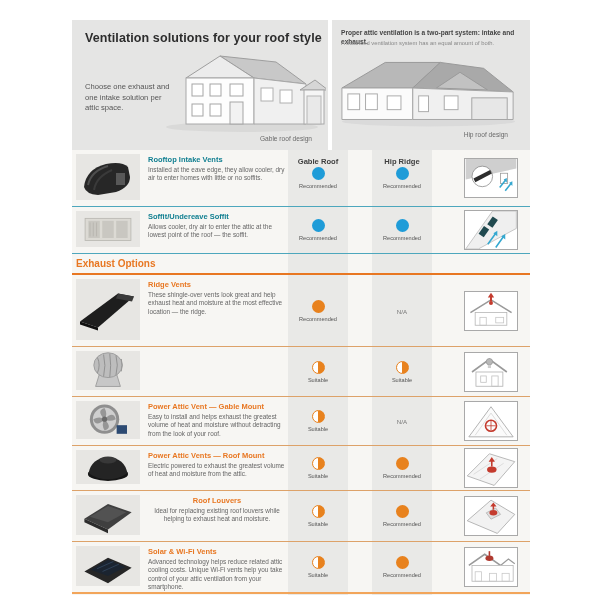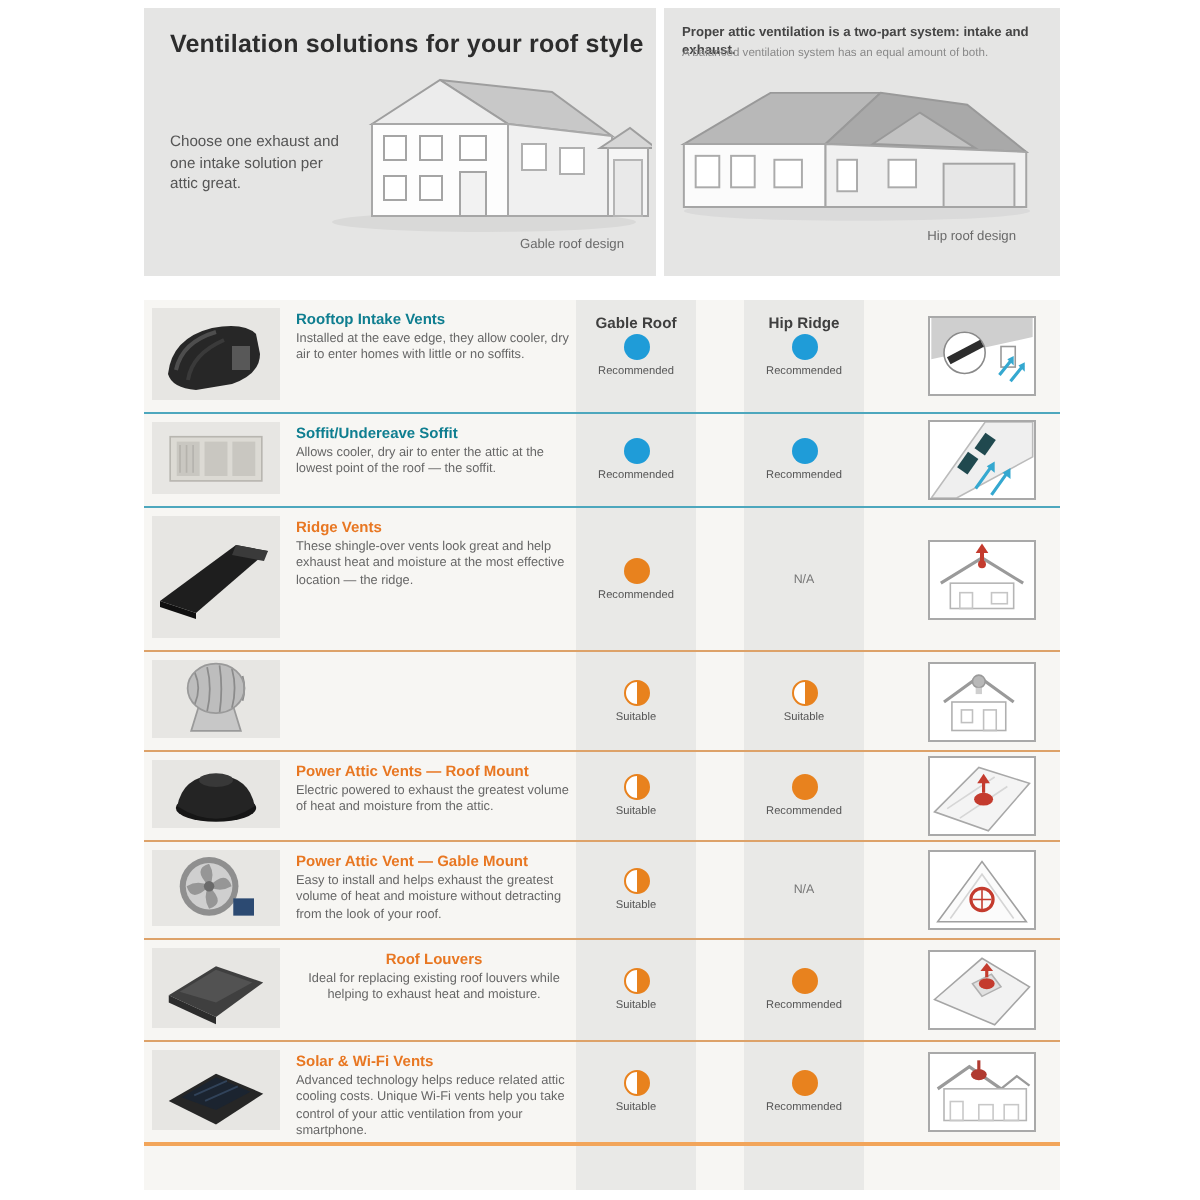--- a/index.html
+++ b/index.html
@@ -1,18 +1,18 @@
 <!DOCTYPE html>
 <html><head>
 <meta charset="utf-8">
 <style>
   *{margin:0;padding:0;box-sizing:border-box}
   html,body{width:600px;height:600px;background:#fff;font-family:"Liberation Sans",sans-serif;}
   .page{position:relative;width:600px;height:600px;background:#fff;overflow:hidden}
-  .panel{position:absolute;top:4px;height:134px;background:#e5e5e4}
+  .panel{position:absolute;top:20px;height:134px;background:#e5e5e4}
   .banner-left{left:72px;width:256px}
   .banner-right{left:332px;width:198px}
   .title{position:absolute;left:13px;top:11px;width:243px;font-size:12.5px;font-weight:bold;color:#2d2d2d;white-space:nowrap;letter-spacing:.1px}
   .left-note{position:absolute;left:13px;top:62px;width:90px;font-size:7.6px;color:#555;line-height:1.4}
   .rnote-bold{position:absolute;left:9px;top:9px;width:184px;font-size:6.6px;font-weight:bold;color:#444;line-height:1.3}
   .rnote-sub{position:absolute;left:9px;top:20px;width:184px;font-size:5.8px;color:#888}
   .caption{position:absolute;font-size:6.6px;color:#6a6a6a}
   .gable-cap{right:16px;top:115px}
   .hip-cap{right:22px;top:111px}
   .house{position:absolute}
@@ -48,21 +48,21 @@
   .illo{position:absolute;left:392px;width:54px;height:40px;top:50%;transform:translateY(-50%);background:#fff;border:1px solid #a9a9a9}
   .illo svg{width:100%;height:100%;display:block}
 </style>
 </head>
 <body>
 
 <div class="page">
 
   <div class="panel banner-left">
     <div class="title">Ventilation solutions for your roof style</div>
-    <div class="left-note">Choose one exhaust and one intake solution per attic great.</div>
+    <div class="left-note">Choose one exhaust and one intake solution per attic space.</div>
     <svg class="house gable-house" viewBox="0 0 168 88">
       <ellipse cx="84" cy="81" rx="76" ry="5" fill="#d9d9d8"></ellipse>
       <polygon points="62,10 118,16 148,38 96,32" fill="#c8c8c8" stroke="#9e9e9e" stroke-width="1"></polygon>
       <polygon points="28,32 62,10 96,32" fill="#ececec" stroke="#9e9e9e" stroke-width="1"></polygon>
       <rect x="28" y="32" width="68" height="46" fill="#fdfdfd" stroke="#a8a8a8"></rect>
       <polygon points="96,32 148,38 148,78 96,78" fill="#f0f0f0" stroke="#a8a8a8"></polygon>
       <polygon points="142,44 157,34 170,44" fill="#d6d6d6" stroke="#9e9e9e"></polygon>
       <rect x="146" y="44" width="20" height="34" fill="#f5f5f5" stroke="#a8a8a8"></rect>
       <rect x="149" y="50" width="14" height="28" fill="#e9e9e9" stroke="#b5b5b5"></rect>
       <rect x="34" y="38" width="11" height="12" fill="#fff" stroke="#a5a5a5"></rect>
@@ -163,20 +163,23 @@
             <svg viewBox="0 0 64 48">
               <polygon points="0,48 34,0 64,0 64,22 16,48" fill="#efefef" stroke="#bbb"></polygon>
               <rect x="30" y="8" width="8" height="12" transform="rotate(35 34 14)" fill="#20494f"></rect>
               <rect x="19" y="20" width="8" height="12" transform="rotate(35 23 26)" fill="#20494f"></rect>
               <path d="M28 42 L38 28 M38 46 L48 32" stroke="#35a8d0" stroke-width="2"></path>
               <polygon points="40,25 35,28 40,32" fill="#35a8d0"></polygon>
               <polygon points="50,29 45,32 50,36" fill="#35a8d0"></polygon>
             </svg>
           </div>
         </div>
+        <div class="sec-head exhaust">
+          <span class="sec-title" style="color:#e87722">Exhaust Options</span>
+        </div>
         <div class="row exhaust" style="height: 72px;">
           <div class="photo">
             <svg viewBox="0 0 64 44">
               <polygon points="4,34 42,6 58,9 22,40" fill="#1e1e1e"></polygon>
               <polygon points="42,6 58,9 56,14 40,11" fill="#3a3a3a"></polygon>
               <polygon points="4,34 22,40 22,43 4,37" fill="#101010"></polygon>
             </svg>
           </div>
           <div class="text">
             <div class="rtitle">Ridge Vents</div>
@@ -222,20 +225,50 @@
             <svg viewBox="0 0 64 48">
               <polyline points="8,24 30,8 52,24" fill="none" stroke="#9a9a9a" stroke-width="2"></polyline>
               <rect x="13" y="24" width="34" height="18" fill="#fff" stroke="#b0b0b0"></rect>
               <rect x="19" y="29" width="7" height="8" stroke="#c0c0c0" fill="none"></rect>
               <rect x="33" y="29" width="8" height="13" stroke="#c0c0c0" fill="none"></rect>
               <circle cx="30" cy="11" r="4" fill="#b8b8b8" stroke="#9a9a9a"></circle>
               <rect x="28" y="15" width="4" height="4" fill="#cfcfcf"></rect>
             </svg>
           </div>
         </div>
+        <div class="row exhaust" style="height: 49px;">
+          <div class="photo">
+            <svg viewBox="0 0 64 44">
+              <circle cx="28" cy="21" r="17" fill="#8f8f8f"></circle>
+              <circle cx="28" cy="21" r="13.5" fill="#cfcfcf"></circle>
+              <path d="M28 21 Q18 11 28 8 Q32 15 28 21 M28 21 Q38 11 41 21 Q34 25 28 21 M28 21 Q38 31 28 34 Q24 27 28 21 M28 21 Q18 31 15 21 Q22 17 28 21" fill="#969696"></path>
+              <circle cx="28" cy="21" r="3" fill="#6a6a6a"></circle>
+              <rect x="42" y="28" width="12" height="10" fill="#2c4a72"></rect>
+            </svg>
+          </div>
+          <div class="text">
+            <div class="rtitle">Power Attic Vent — Gable Mount</div>
+            <div class="rdesc">Easy to install and helps exhaust the greatest volume of heat and moisture without detracting from the look of your roof.</div>
+          </div>
+          <div class="cell g">
+            <div class="bc half" style="--c:#e8821e"></div>
+            <div class="bl">Suitable</div>
+          </div>
+          <div class="cell h">
+            <div class="na">N/A</div>
+          </div>
+          <div class="illo">
+            <svg viewBox="0 0 64 48">
+              <polygon points="4,44 32,6 60,44" fill="#fbfbfb" stroke="#a0a0a0"></polygon>
+              <path d="M12 42 L32 14 L52 42" stroke="#d5d5d5" fill="none"></path>
+              <circle cx="32" cy="30" r="7" fill="none" stroke="#c43b2e" stroke-width="2"></circle>
+              <path d="M32 24 L32 36 M26 30 L38 30" stroke="#c43b2e"></path>
+            </svg>
+          </div>
+        </div>
         <div class="row exhaust" style="height: 45px;">
           <div class="photo">
             <svg viewBox="0 0 64 44">
               <ellipse cx="32" cy="31" rx="26" ry="9" fill="#161616"></ellipse>
               <path d="M7 30 Q10 11 32 9 Q54 11 57 30 Q45 38 32 38 Q19 38 7 30Z" fill="#242424"></path>
               <ellipse cx="32" cy="13" rx="11" ry="4.5" fill="#383838"></ellipse>
             </svg>
           </div>
           <div class="text">
             <div class="rtitle">Power Attic Vents — Roof Mount</div>
@@ -249,50 +282,20 @@
             <div class="bc full" style="--c:#e8821e"></div>
             <div class="bl">Recommended</div>
           </div>
           <div class="illo">
             <svg viewBox="0 0 64 48">
               <polygon points="2,34 30,6 62,16 36,46" fill="#f4f4f4" stroke="#a8a8a8"></polygon>
               <path d="M10 32 L40 12 M18 38 L48 18" stroke="#d6d6d6"></path>
               <ellipse cx="33" cy="26" rx="6" ry="4" fill="#c43b2e"></ellipse>
               <path d="M33 22 L33 13" stroke="#c43b2e" stroke-width="2"></path>
               <polygon points="33,10 29,16 37,16" fill="#c43b2e"></polygon>
-            </svg>
-          </div>
-        </div>
-        <div class="row exhaust" style="height: 49px;">
-          <div class="photo">
-            <svg viewBox="0 0 64 44">
-              <circle cx="28" cy="21" r="17" fill="#8f8f8f"></circle>
-              <circle cx="28" cy="21" r="13.5" fill="#cfcfcf"></circle>
-              <path d="M28 21 Q18 11 28 8 Q32 15 28 21 M28 21 Q38 11 41 21 Q34 25 28 21 M28 21 Q38 31 28 34 Q24 27 28 21 M28 21 Q18 31 15 21 Q22 17 28 21" fill="#969696"></path>
-              <circle cx="28" cy="21" r="3" fill="#6a6a6a"></circle>
-              <rect x="42" y="28" width="12" height="10" fill="#2c4a72"></rect>
-            </svg>
-          </div>
-          <div class="text">
-            <div class="rtitle">Power Attic Vent — Gable Mount</div>
-            <div class="rdesc">Easy to install and helps exhaust the greatest volume of heat and moisture without detracting from the look of your roof.</div>
-          </div>
-          <div class="cell g">
-            <div class="bc half" style="--c:#e8821e"></div>
-            <div class="bl">Suitable</div>
-          </div>
-          <div class="cell h">
-            <div class="na">N/A</div>
-          </div>
-          <div class="illo">
-            <svg viewBox="0 0 64 48">
-              <polygon points="4,44 32,6 60,44" fill="#fbfbfb" stroke="#a0a0a0"></polygon>
-              <path d="M12 42 L32 14 L52 42" stroke="#d5d5d5" fill="none"></path>
-              <circle cx="32" cy="30" r="7" fill="none" stroke="#c43b2e" stroke-width="2"></circle>
-              <path d="M32 24 L32 36 M26 30 L38 30" stroke="#c43b2e"></path>
             </svg>
           </div>
         </div>
         <div class="row exhaust" style="height: 51px; text-align: center;">
           <div class="photo">
             <svg viewBox="0 0 64 44">
               <polygon points="6,26 32,10 58,19 32,38" fill="#3f3f3f"></polygon>
               <polygon points="12,24 32,12 52,19 32,30" fill="#525252"></polygon>
               <polygon points="6,26 32,38 32,42 6,30" fill="#2c2c2c"></polygon>
             </svg>

